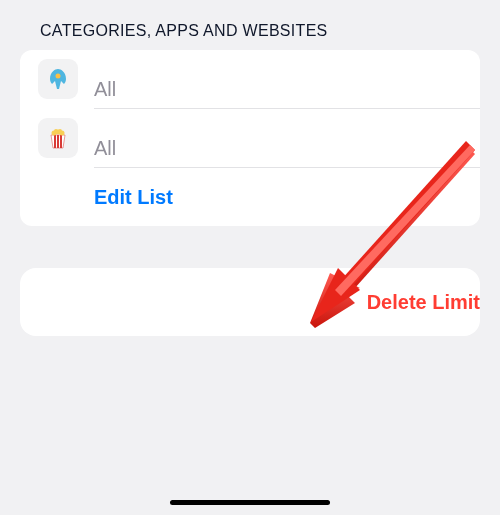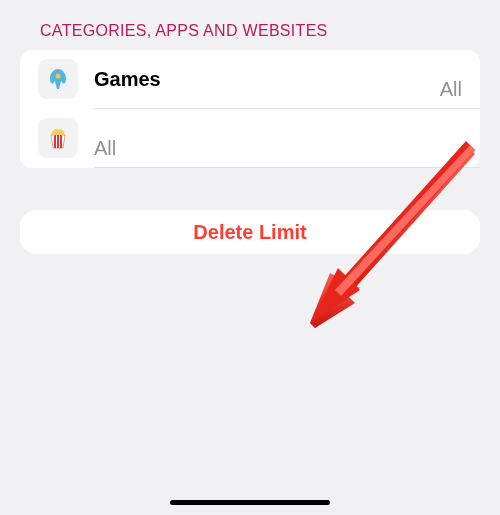--- a/index.html
+++ b/index.html
@@ -11,21 +11,21 @@
     body {
       width: 500px;
       height: 515px;
       background: #f1f1f3;
       position: relative;
       overflow: hidden;
     }
     .section-header {
       font-size: 16px;
       letter-spacing: 0.3px;
-      color: #be185d;
+      color: #0f172a;
       padding: 22px 0 10px 40px;
       text-transform: uppercase;
     }
     .card {
       background: #fff;
       border-radius: 12px;
       margin: 0 20px;
     }
     .list-row {
       display: flex;
@@ -69,24 +69,24 @@
     }
     .edit-link {
       font-size: 20px;
       font-weight: 600;
       color: #007aff;
     }
     .delete-card {
       background: #fff;
       border-radius: 16px;
       margin: 42px 20px 0 20px;
-      height: 44px;
+      height: 68px;
       display: flex;
       align-items: center;
-      justify-content: center;
+      justify-content: flex-end;
     }
     .delete-label {
       font-size: 20px;
       font-weight: 600;
       color: #ff3d33;
     }
     .home-indicator {
       position: absolute;
       bottom: 10px;
       left: 50%;
@@ -108,41 +108,43 @@
 <div class="section-header">Categories, Apps and Websites</div>
 
 <div class="card">
   <div class="list-row">
     <div class="icon-wrap">
       <svg width="24" height="24" viewBox="0 0 24 24">
         <path d="M12 2 C15 2 20 5 20 12 C20 14 19 16 18 17 L15 14 L13 22 L11 22 L9 14 L6 17 C5 16 4 14 4 12 C4 5 9 2 12 2 Z" fill="#4fb6e0"></path>
         <circle cx="12" cy="9" r="2.5" fill="#fdbf44"></circle>
       </svg>
     </div>
-    <div class="label">Games</div>
     <div class="value">All</div>
   </div>
   <div class="divider"></div>
   <div class="list-row">
     <div class="icon-wrap">
       <svg width="24" height="24" viewBox="0 0 24 24">
         <path d="M5 9 L7 22 L17 22 L19 9 Z" fill="#fff" stroke="#d83a36" stroke-width="0.5"></path>
         <rect x="8" y="9" width="2" height="13" fill="#d83a36"></rect>
         <rect x="11" y="9" width="2" height="13" fill="#d83a36"></rect>
         <rect x="14" y="9" width="2" height="13" fill="#d83a36"></rect>
         <circle cx="8" cy="7" r="2.5" fill="#f8cf56"></circle>
         <circle cx="12" cy="6" r="2.5" fill="#f8cf56"></circle>
         <circle cx="16" cy="7" r="2.5" fill="#f8cf56"></circle>
         <circle cx="10" cy="5" r="2" fill="#f8cf56"></circle>
         <circle cx="14" cy="5" r="2" fill="#f8cf56"></circle>
       </svg>
     </div>
     <div class="value">All</div>
   </div>
   <div class="divider"></div>
+  <div class="edit-row">
+    <span class="edit-link">Edit List</span>
+  </div>
 </div>
 
 <div class="delete-card">
   <span class="delete-label">Delete Limit</span>
 </div>
 
 <div class="arrow-wrap" style="left:305px; top:140px;">
   <svg width="180" height="210" viewBox="0 0 180 210">
     <defs>
       <linearGradient id="arrGrad" x1="0%" y1="0%" x2="0%" y2="100%">

